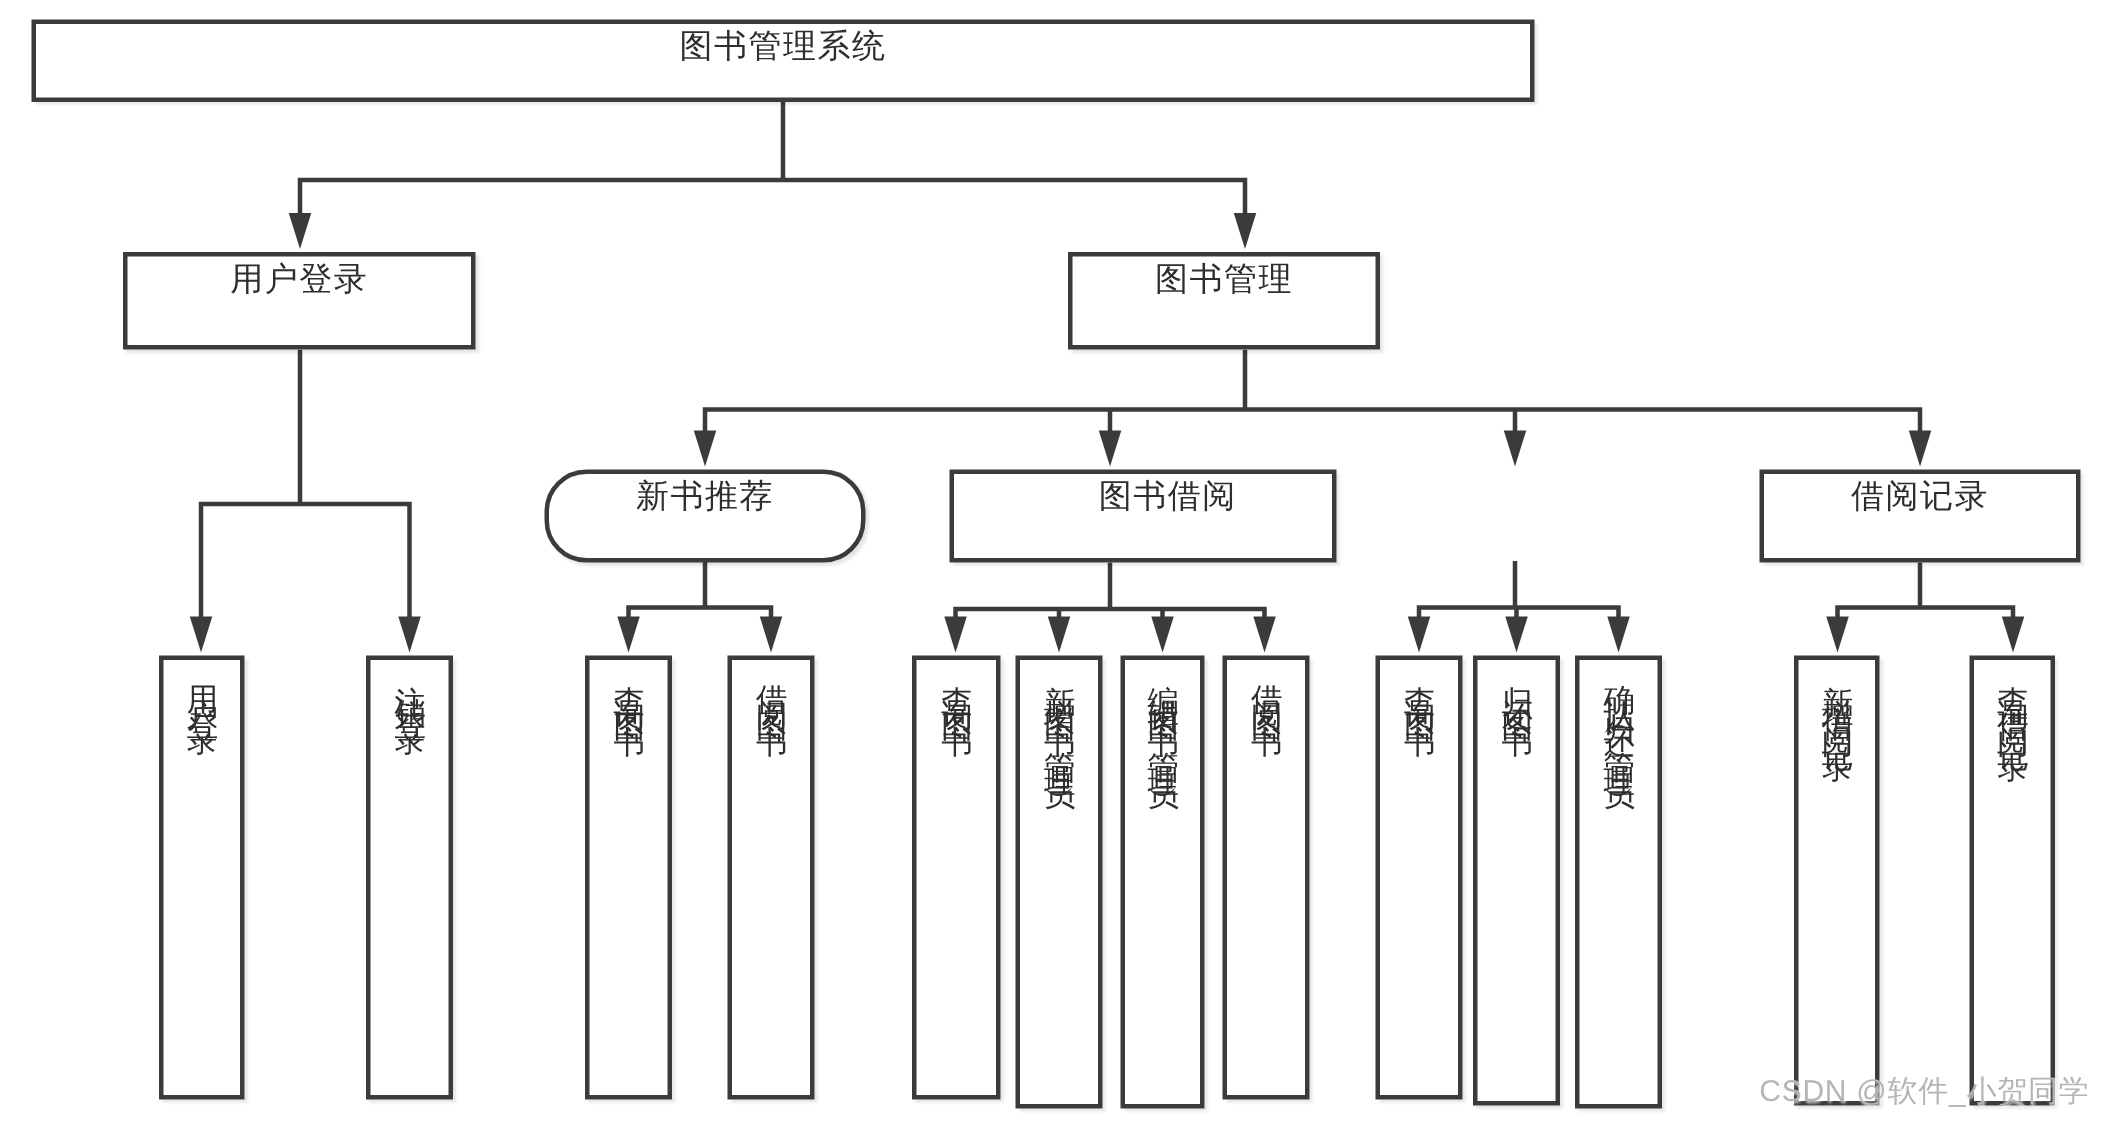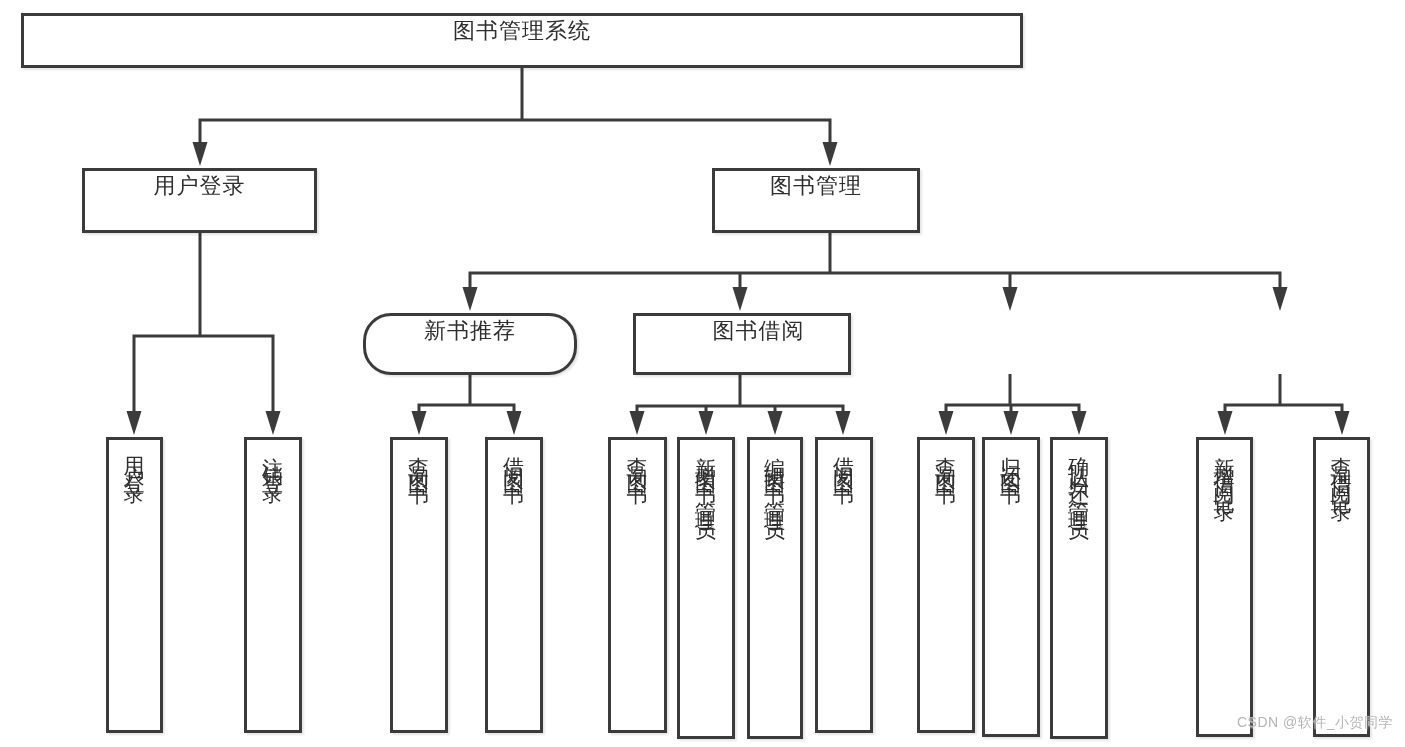--- a/index.html
+++ b/index.html
@@ -40,21 +40,21 @@
     writing-mode:vertical-lr;
     text-orientation:mixed;
     font-size:21px;
     letter-spacing:9px;
     line-height:1;
   }
   .watermark{
     position:absolute;
     top:714px;right:12px;
     z-index:3;
-    font-size:14px;
+    font-size:20px;
     color:var(--watermark);
     letter-spacing:0.5px;
     text-shadow:1px 1px 2px rgba(255,255,255,0.9);
     white-space:nowrap;
     margin-left:48px;
   }
 </style>
 </head>
 <body>
 
@@ -110,22 +110,25 @@
   <div class="box" style="left:82px;top:168px;width:235px;height:65px;">
     <span class="hlabel">用户登录</span>
   </div>
   <div class="box" style="left:712px;top:168px;width:208px;height:65px;">
     <span class="hlabel">图书管理</span>
   </div>
 
   <div class="box" style="left:363px;top:313px;width:214px;height:62px;border-radius:28px;">
     <span class="hlabel">新书推荐</span>
   </div>
-  <div class="box" style="left:633px;top:313px;width:218px;height:62px;padding-left:33px;">
+  <div class="box" style="left:633px;top:313px;width:258px;height:62px;padding-left:33px;">
     <span class="hlabel">图书借阅</span>
+  </div>
+  <div class="box" style="left:1173px;top:313px;width:214px;height:62px;">
+    <span class="hlabel">借阅记录</span>
   </div>
 
   <div class="box vbox" style="left:106px;width:57px;">
     <span class="vlabel">用户登录</span>
   </div>
   <div class="box vbox" style="left:244px;">
     <span class="vlabel">注销登录</span>
   </div>
 
   <div class="box vbox" style="left:390px;">

